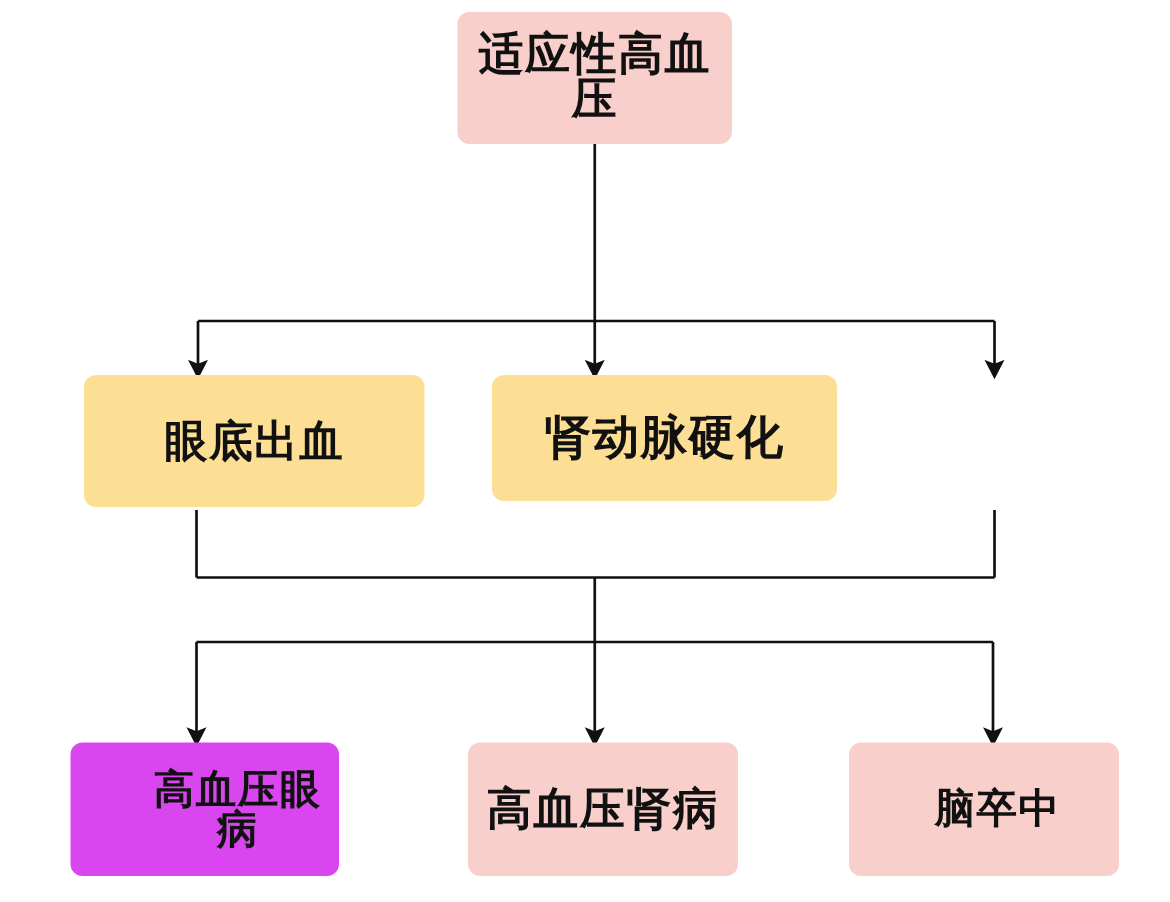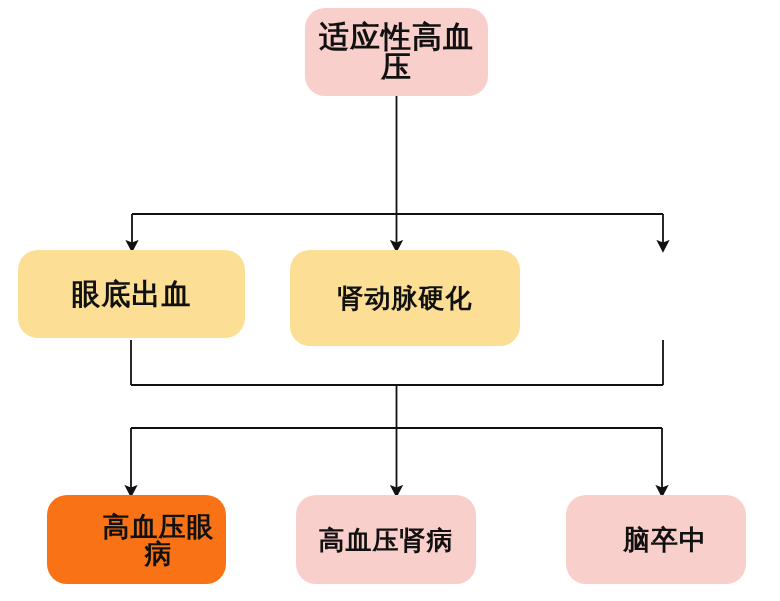--- a/index.html
+++ b/index.html
@@ -20,40 +20,40 @@
     top: 0;
     width: 780px;
     height: 601px;
   }
   .node {
     position: absolute;
     box-sizing: border-box;
     display: flex;
     align-items: center;
     justify-content: center;
-    border-radius: 20px;
+    border-radius: 8px;
     color: #111111;
     font-weight: bold;
     letter-spacing: 1px;
     line-height: 1;
     text-align: center;
     user-select: none;
   }
   .node.pink   { background: #F9CFCB; }
-  .node.yellow { background: #FCDF94; }
+  .node.yellow { background: #FCDF94; margin-left: 38px; }
 
   
   #node-root     { left: 305px; top: 8px;   width: 183px; height: 88px;  font-size: 30px; }
 
   #node-fundus   { left: 18px;  top: 250px; width: 227px; height: 88px;  font-size: 29px; }
-  #node-renal    { left: 290px; top: 250px; width: 230px; height: 96px;  font-size: 26px; }
+  #node-renal    { left: 290px; top: 250px; width: 230px; height: 84px;  font-size: 31px; }
   #node-cerebral { left: 538px; top: 250px; width: 217px; height: 88px;  font-size: 29px; }
 
   #node-eye      { left: 47px;  top: 495px; width: 179px; height: 89px;  font-size: 27px; }
-  #node-kidney   { left: 296px; top: 495px; width: 180px; height: 89px;  font-size: 26px; }
+  #node-kidney   { left: 312px; top: 495px; width: 180px; height: 89px;  font-size: 30px; }
   #node-stroke   { left: 566px; top: 495px; width: 180px; height: 89px;  font-size: 27px; padding-left: 18px; }
 
   #connectors {
     position: absolute;
     left: 0;
     top: 0;
     width: 780px;
     height: 601px;
     pointer-events: none;
   }
@@ -93,17 +93,17 @@
       <path d="M396.5,428 L396.5,491" marker-end="url(#arrowhead)"></path>
       <path d="M662,428 L662,491" marker-end="url(#arrowhead)"></path>
     </g>
   </svg>
 
   <div class="node pink" id="node-root" style="background: rgb(249, 207, 203); color: rgb(17, 17, 17);">适应性高血压</div>
 
   <div class="node yellow" id="node-fundus" style="background: rgb(252, 223, 148); color: rgb(17, 17, 17);">眼底出血</div>
   <div class="node yellow" id="node-renal" style="background: rgb(252, 223, 148); color: rgb(17, 17, 17);">肾动脉硬化</div>
 
-  <div class="node pink" id="node-eye" style="background: #f97316; color: rgb(17, 17, 17); padding-left: 44px;">高血压眼病</div>
+  <div class="node pink" id="node-eye" style="background: #d946ef; color: rgb(17, 17, 17); padding-left: 44px;">高血压眼病</div>
   <div class="node pink" id="node-kidney" style="background: rgb(249, 207, 203); color: rgb(17, 17, 17);">高血压肾病</div>
   <div class="node pink" id="node-stroke" style="background: rgb(249, 207, 203); color: rgb(17, 17, 17);">脑卒中</div>
 
 </div>
 
 </body></html>

